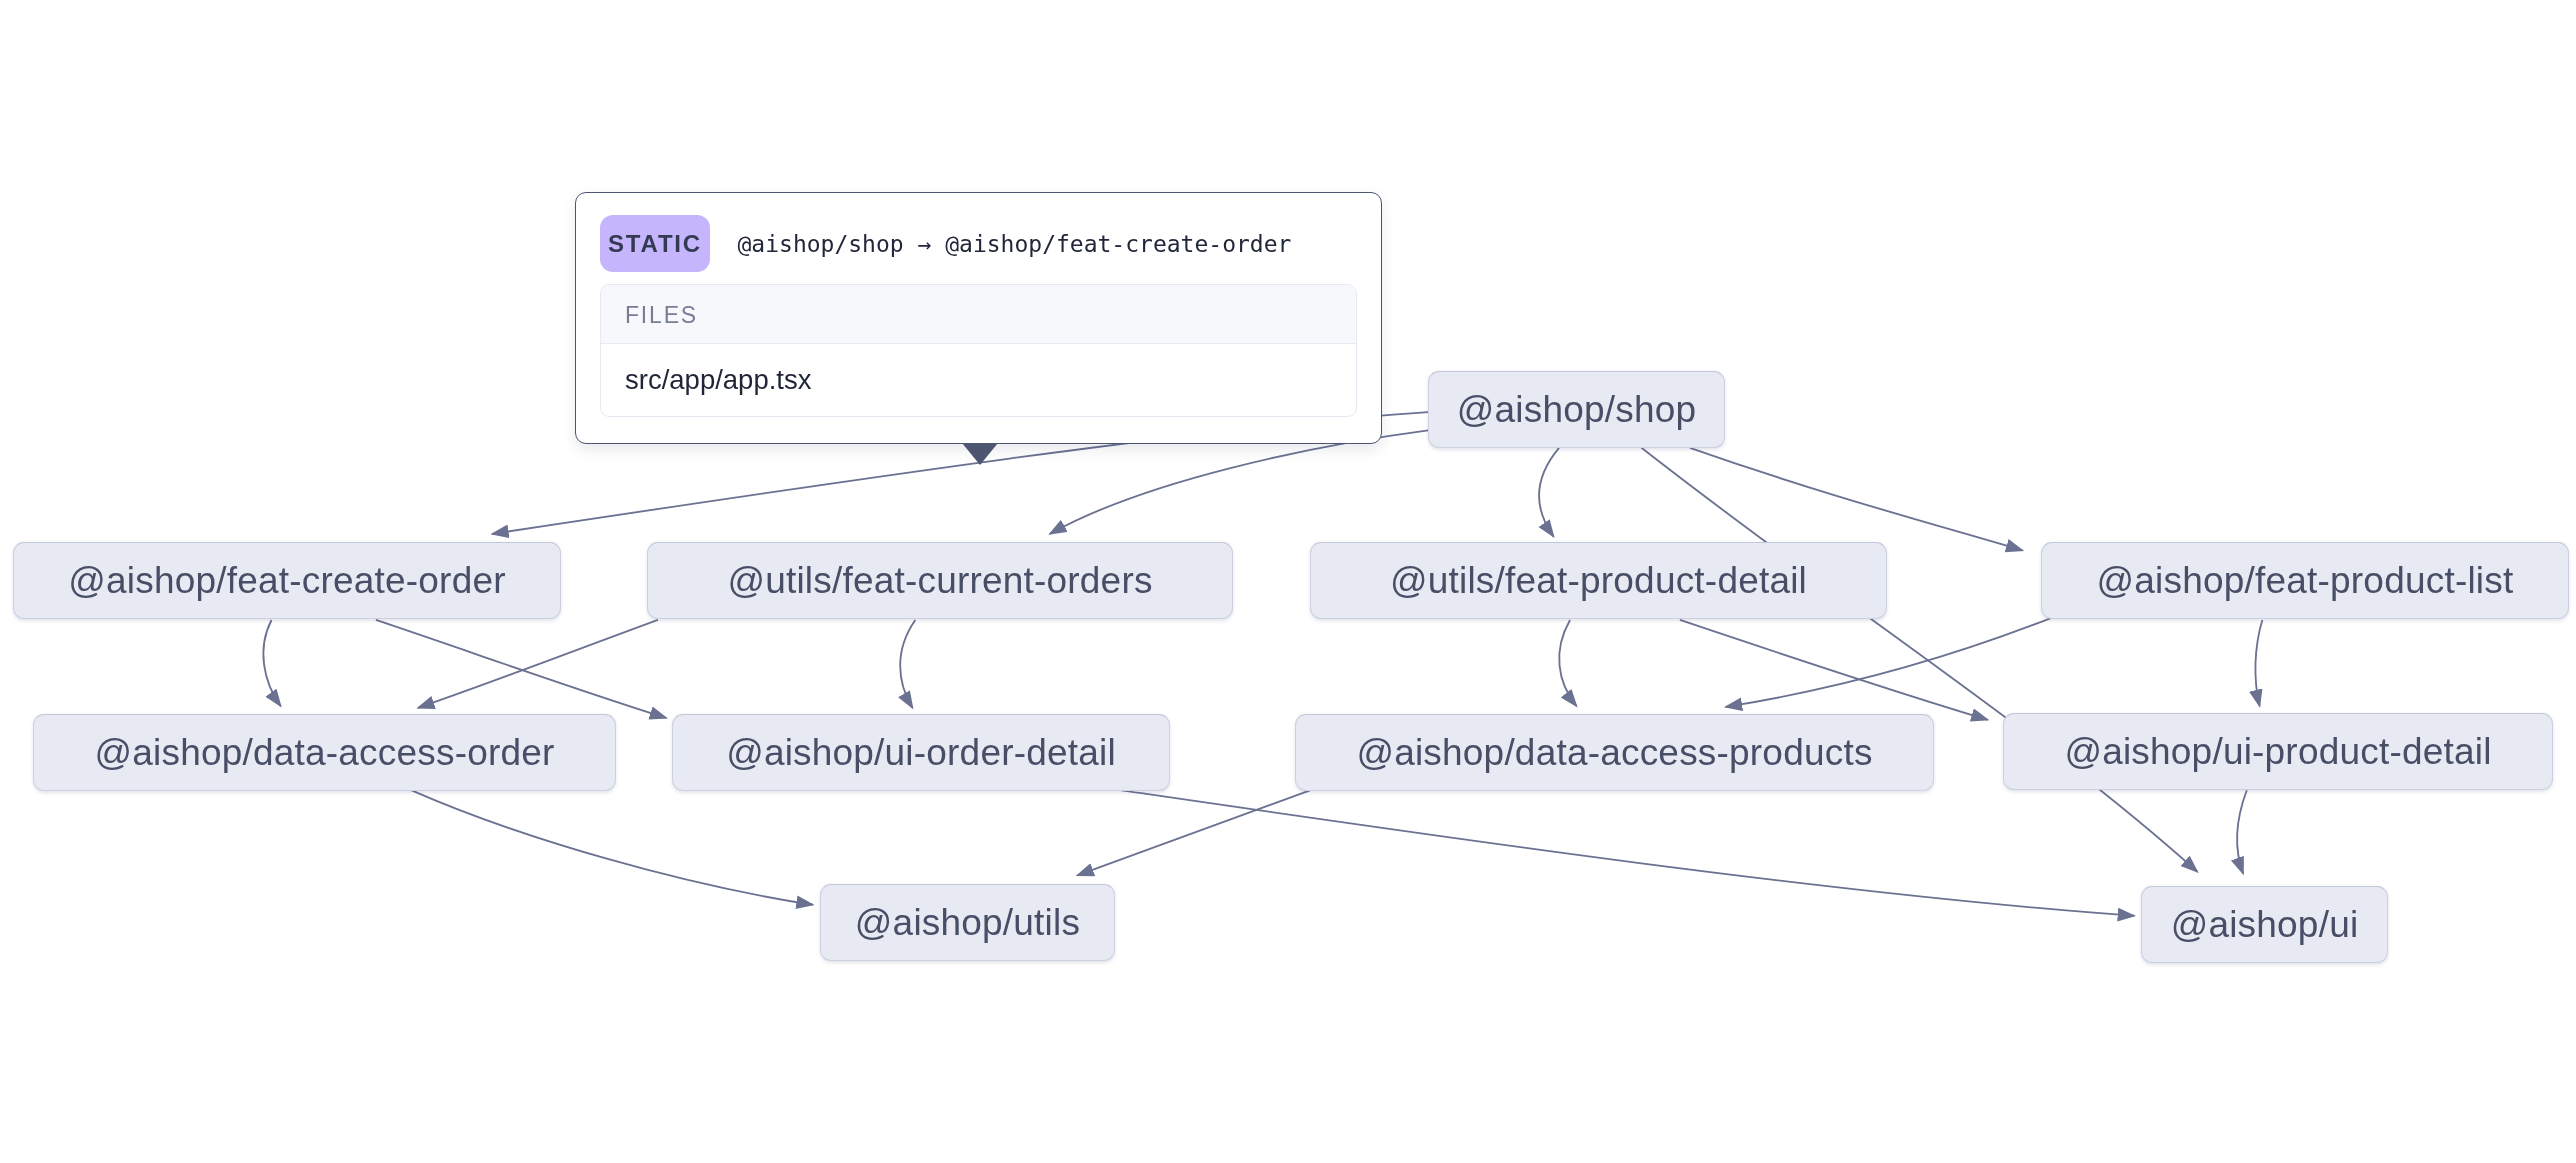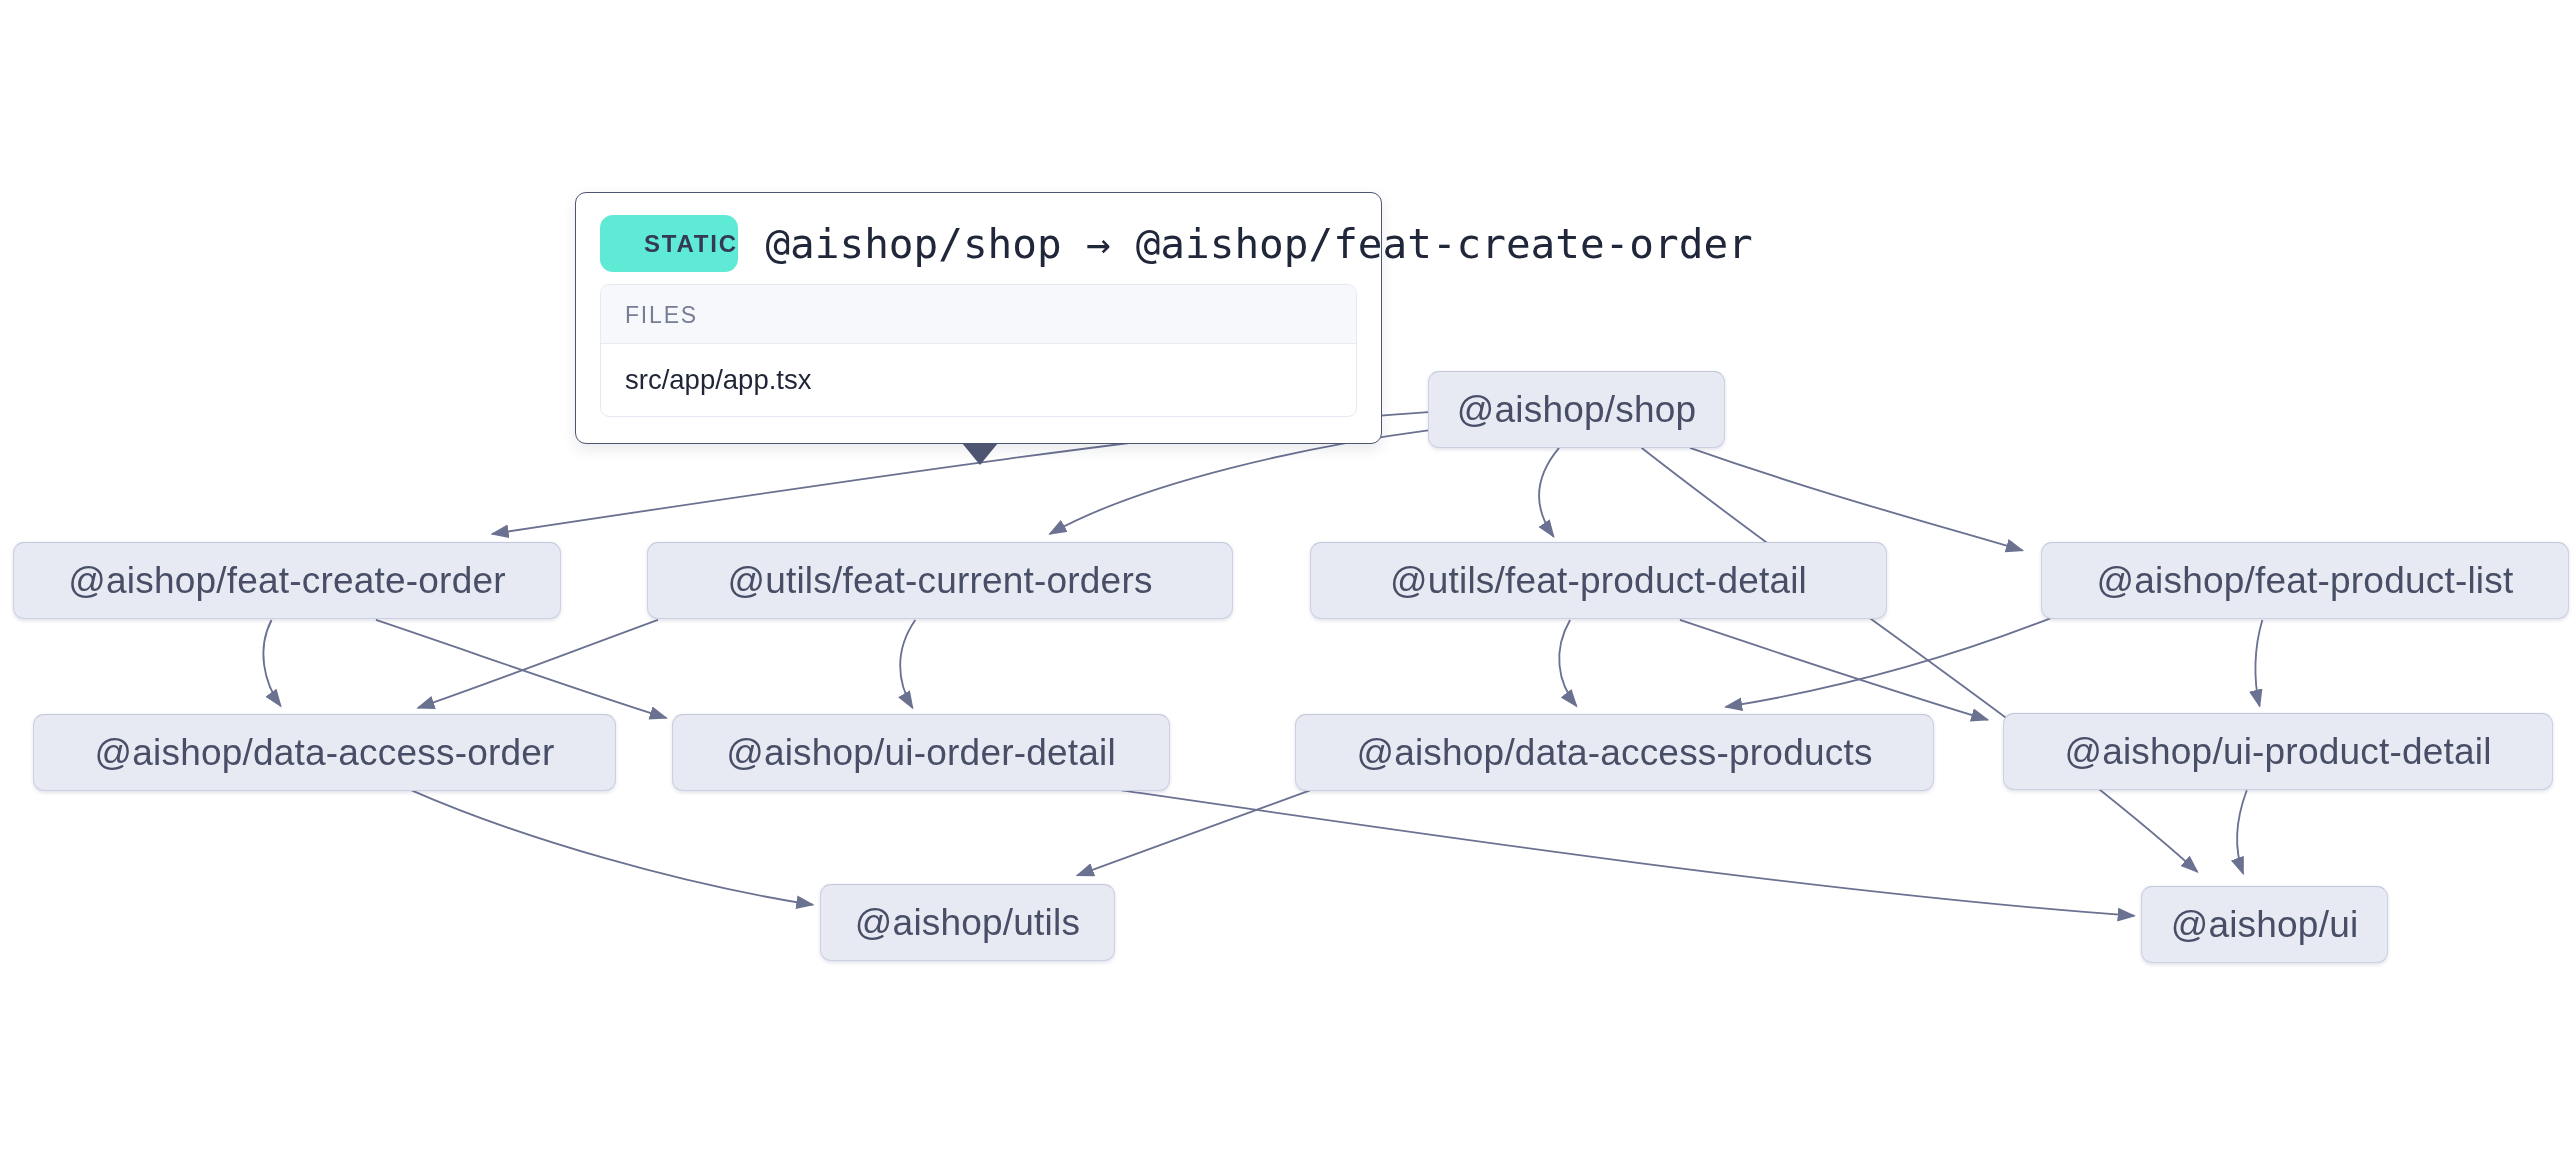--- a/index.html
+++ b/index.html
@@ -34,28 +34,28 @@
     z-index:3;
     background:#ffffff;
     border:1.8px solid #4d5571;
     border-radius:11px;
     box-shadow:0 5.5px 13px rgba(40,48,80,0.10);
     padding:22px 24px;
   }
   .tt-row{display:flex;align-items:center;gap:27.5px;}
   .tt-badge{
     display:inline-flex;align-items:center;justify-content:center;
-    background:#5eead4;color:#343a52;
+    background:#c4b5fd;color:#343a52;
     border-radius:13px;
     width:110px;height:57px;
-    font-size:24px;font-weight:bold;letter-spacing:1.8px;padding-left:44px;
+    font-size:24px;font-weight:bold;letter-spacing:1.8px;
   }
   .tt-title{
     font-family:"DejaVu Sans Mono", monospace;
-    font-size:41px;color:#21273a;
+    font-size:23px;color:#21273a;
     white-space:nowrap;
   }
   .tt-files{
     margin-top:12px;
     border:0.9px solid #e6e9f2;
     border-radius:9.2px;
     overflow:hidden;
     background:#ffffff;
   }
   .tt-files-header{

